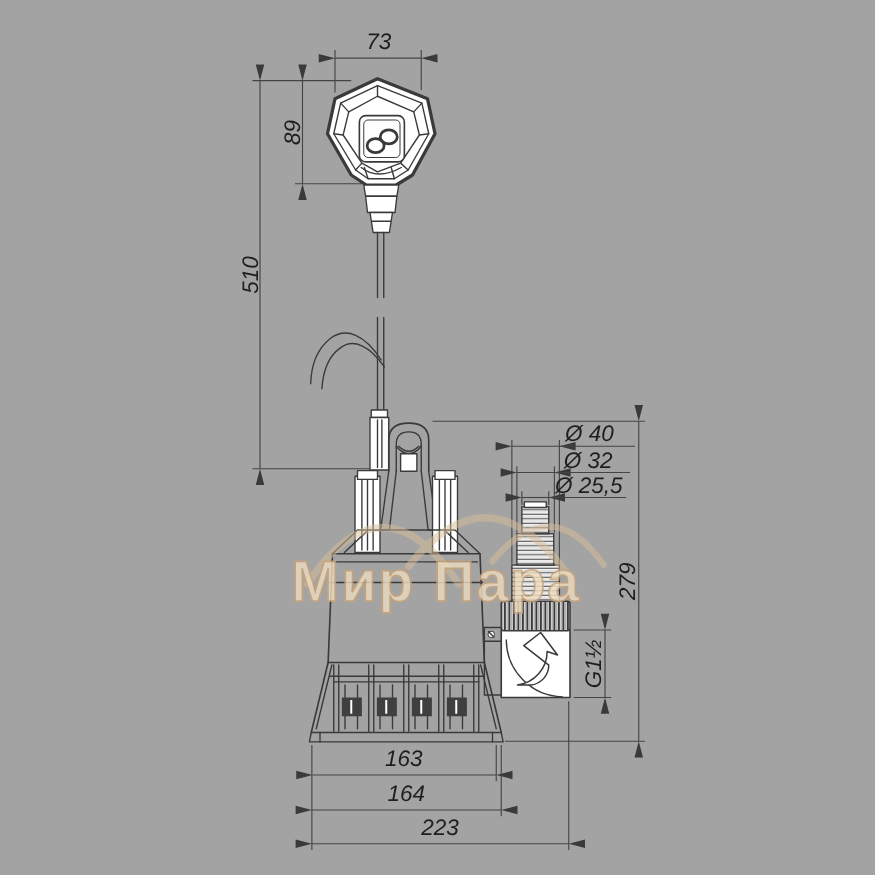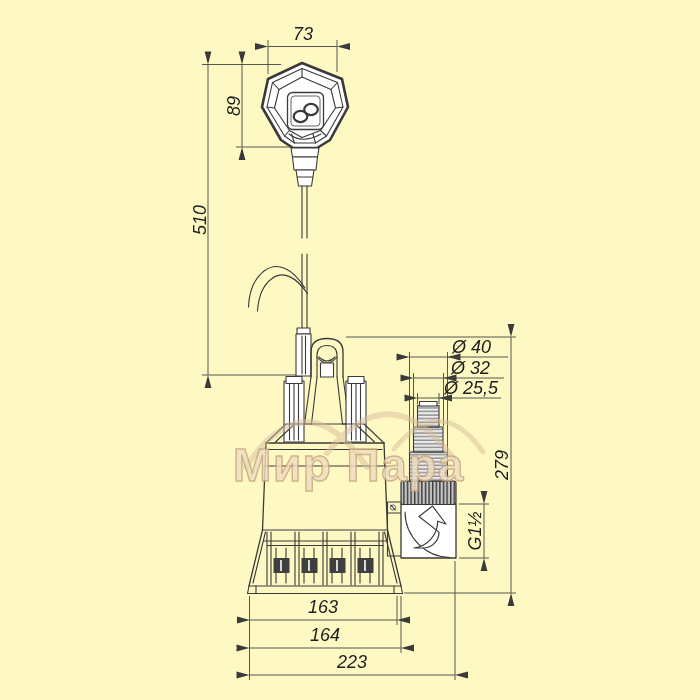--- a/index.html
+++ b/index.html
@@ -1,16 +1,16 @@
 <!DOCTYPE html>
 <html><head>
 <meta charset="utf-8">
 <style>
   html,body{margin:0;padding:0;background:#ffffff;}
-  .stage{position:relative;width:700px;height:700px;background:#fef9c3;overflow:hidden;
+  .stage{position:relative;width:700px;height:700px;background:#a3a3a3;overflow:hidden;
          font-family:"Liberation Sans",sans-serif;}
   svg{position:absolute;left:0;top:0;}
   .outline{fill:#ffffff;stroke:#3a3a3a;stroke-width:1.1;stroke-linejoin:round;}
   .thick{stroke-width:2.6;}
   .thin{stroke-width:0.8;}
   .noline{fill:none;stroke:#3a3a3a;stroke-width:1.1;stroke-linejoin:round;stroke-linecap:round;}
   .dimline{stroke:#444444;stroke-width:0.9;fill:none;}
   .dimtext{font-family:"Liberation Sans",sans-serif;font-style:italic;font-size:18px;
            fill:#1e1e1e;}
   .wmtext{font-family:"Liberation Sans",sans-serif;font-weight:800;font-size:46px;

